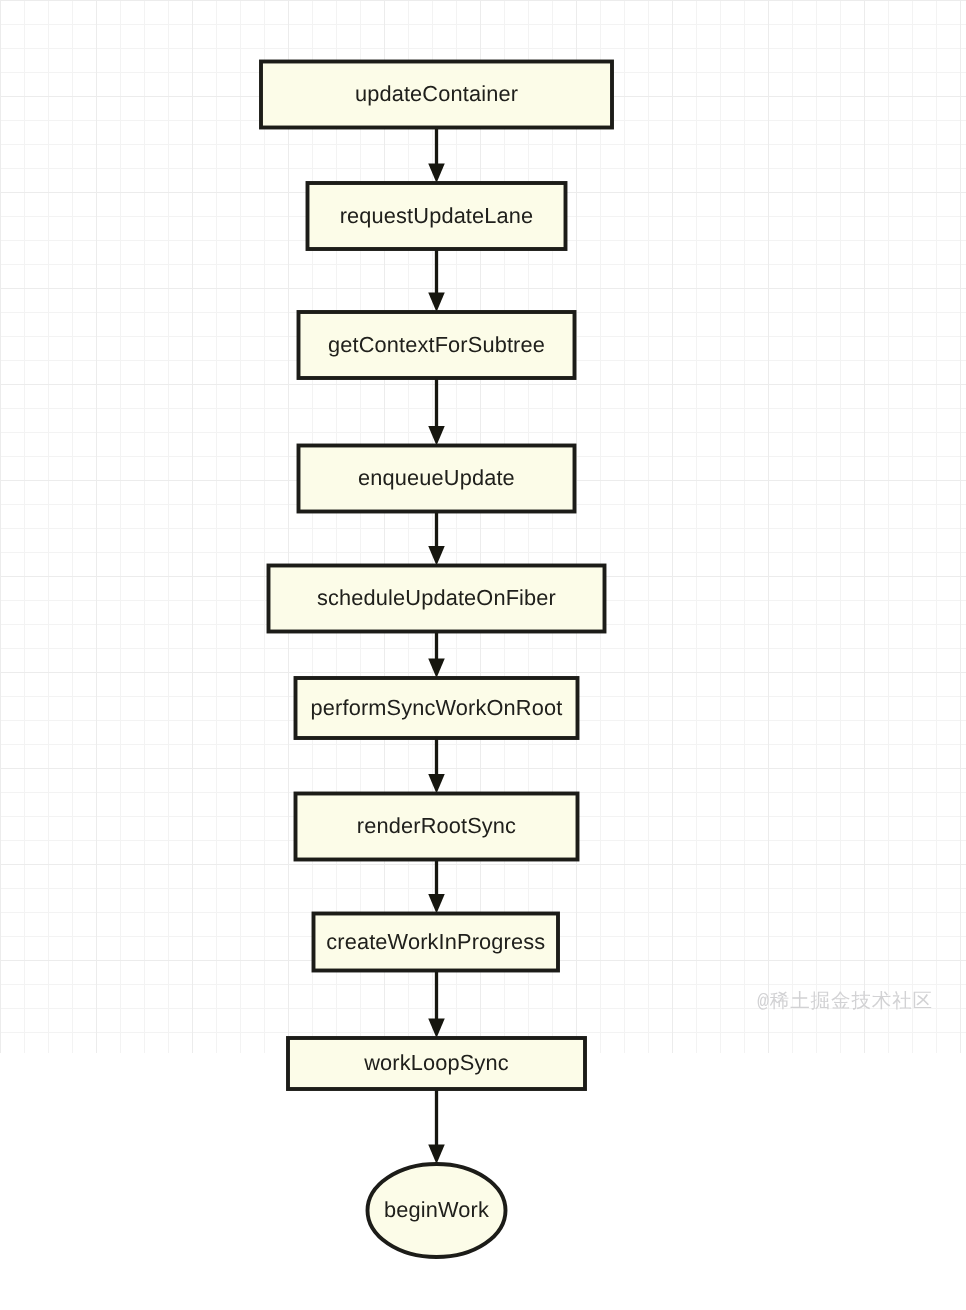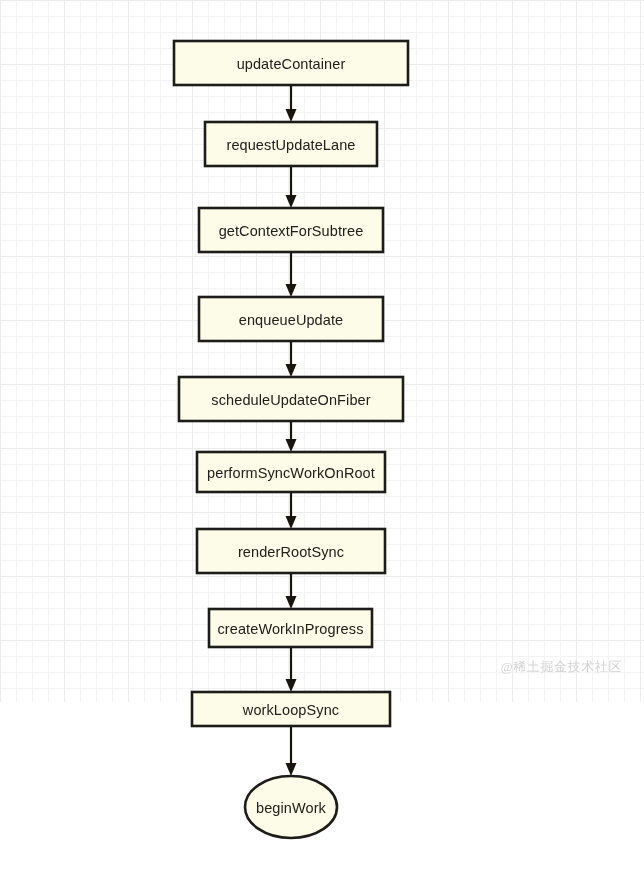--- a/index.html
+++ b/index.html
@@ -61,21 +61,21 @@
     fill: none;
   }
   .edge-head {
     fill: #16160f;
     stroke: none;
   }
   .watermark {
     position: absolute;
     right: 22px;
     bottom: 26px;
-    font-family: Liberation Serif, serif;
+    font-family: Liberation Mono, monospace;
     font-size: 13px;
     color: #d2d2d4;
     letter-spacing: 0.6px;
     white-space: nowrap;
     user-select: none;
   }
 </style>
 </head>
 <body>
 

